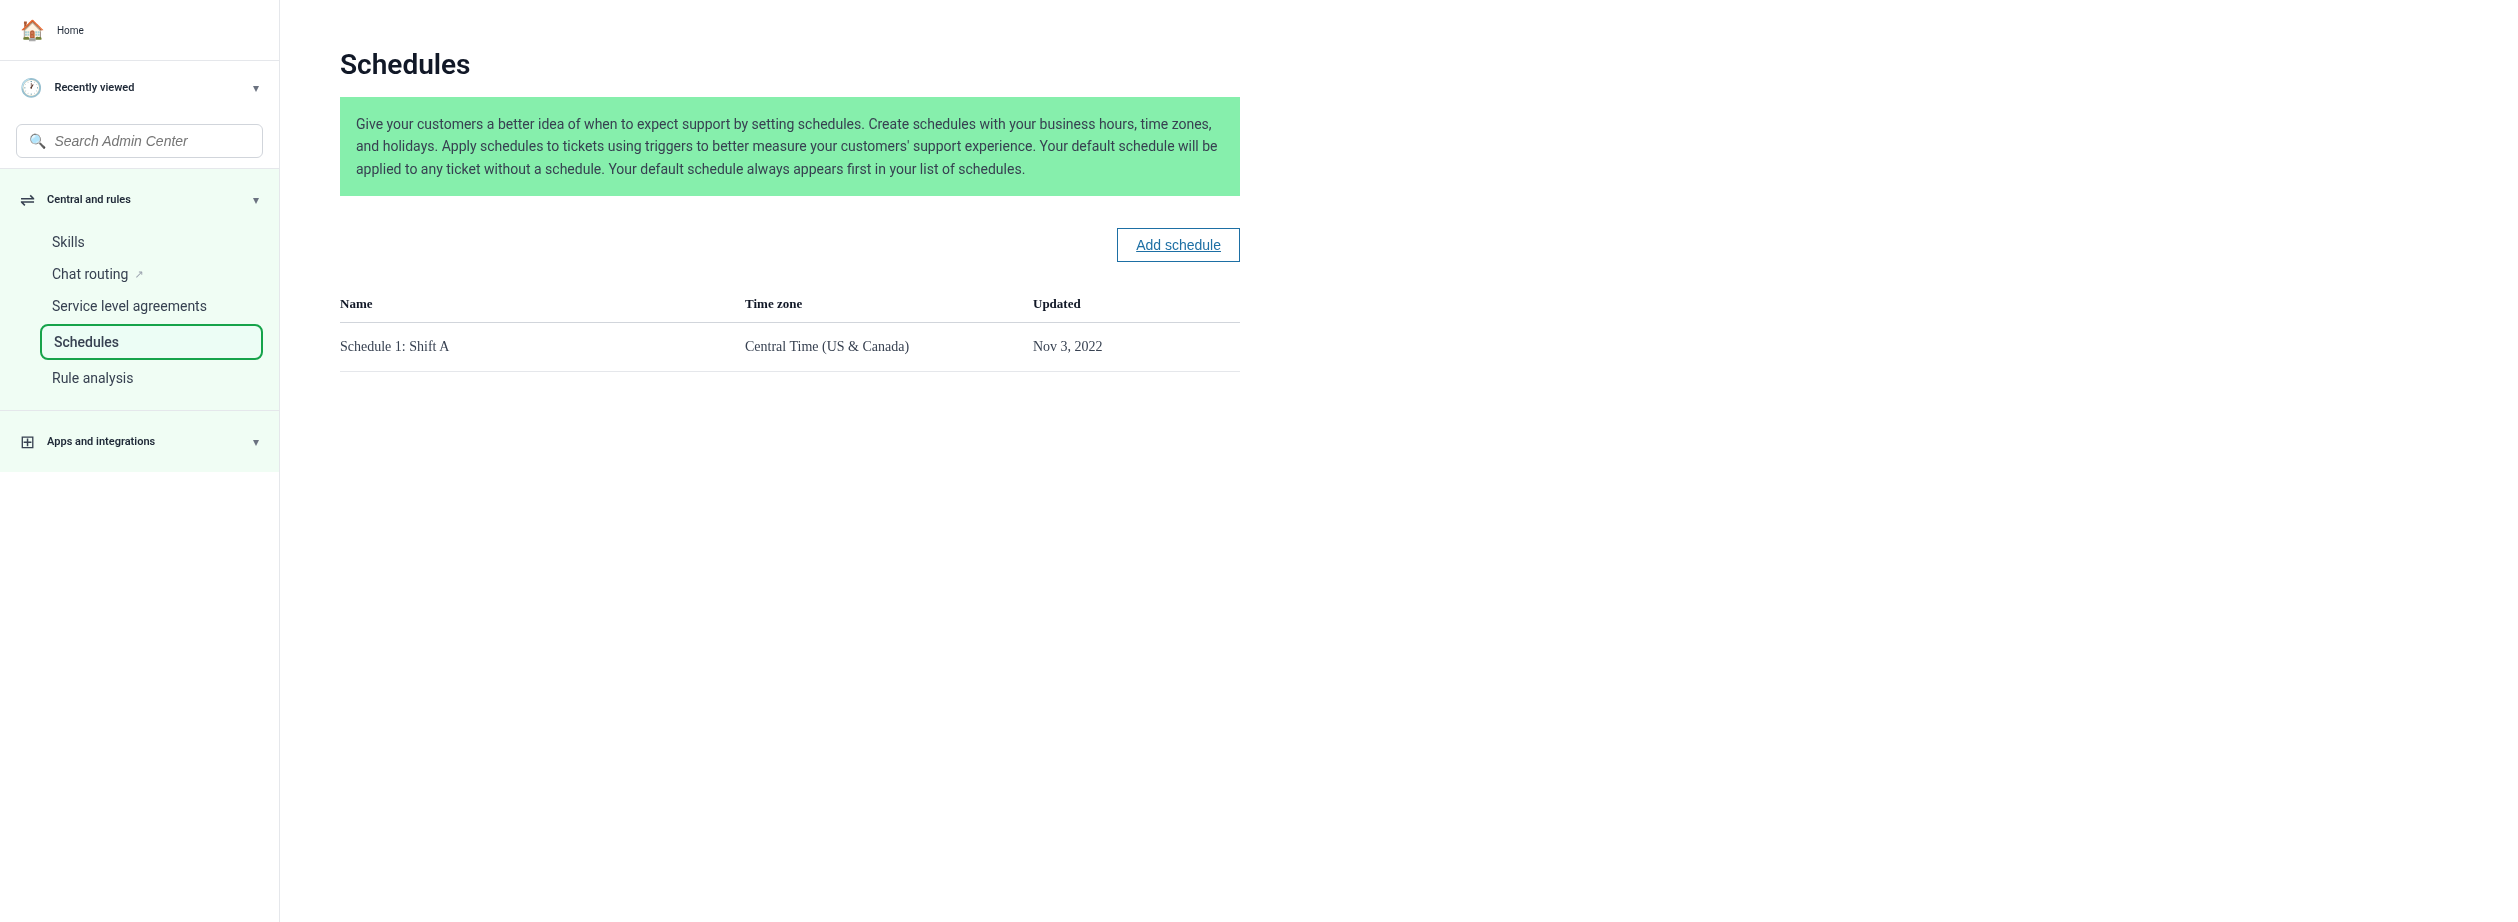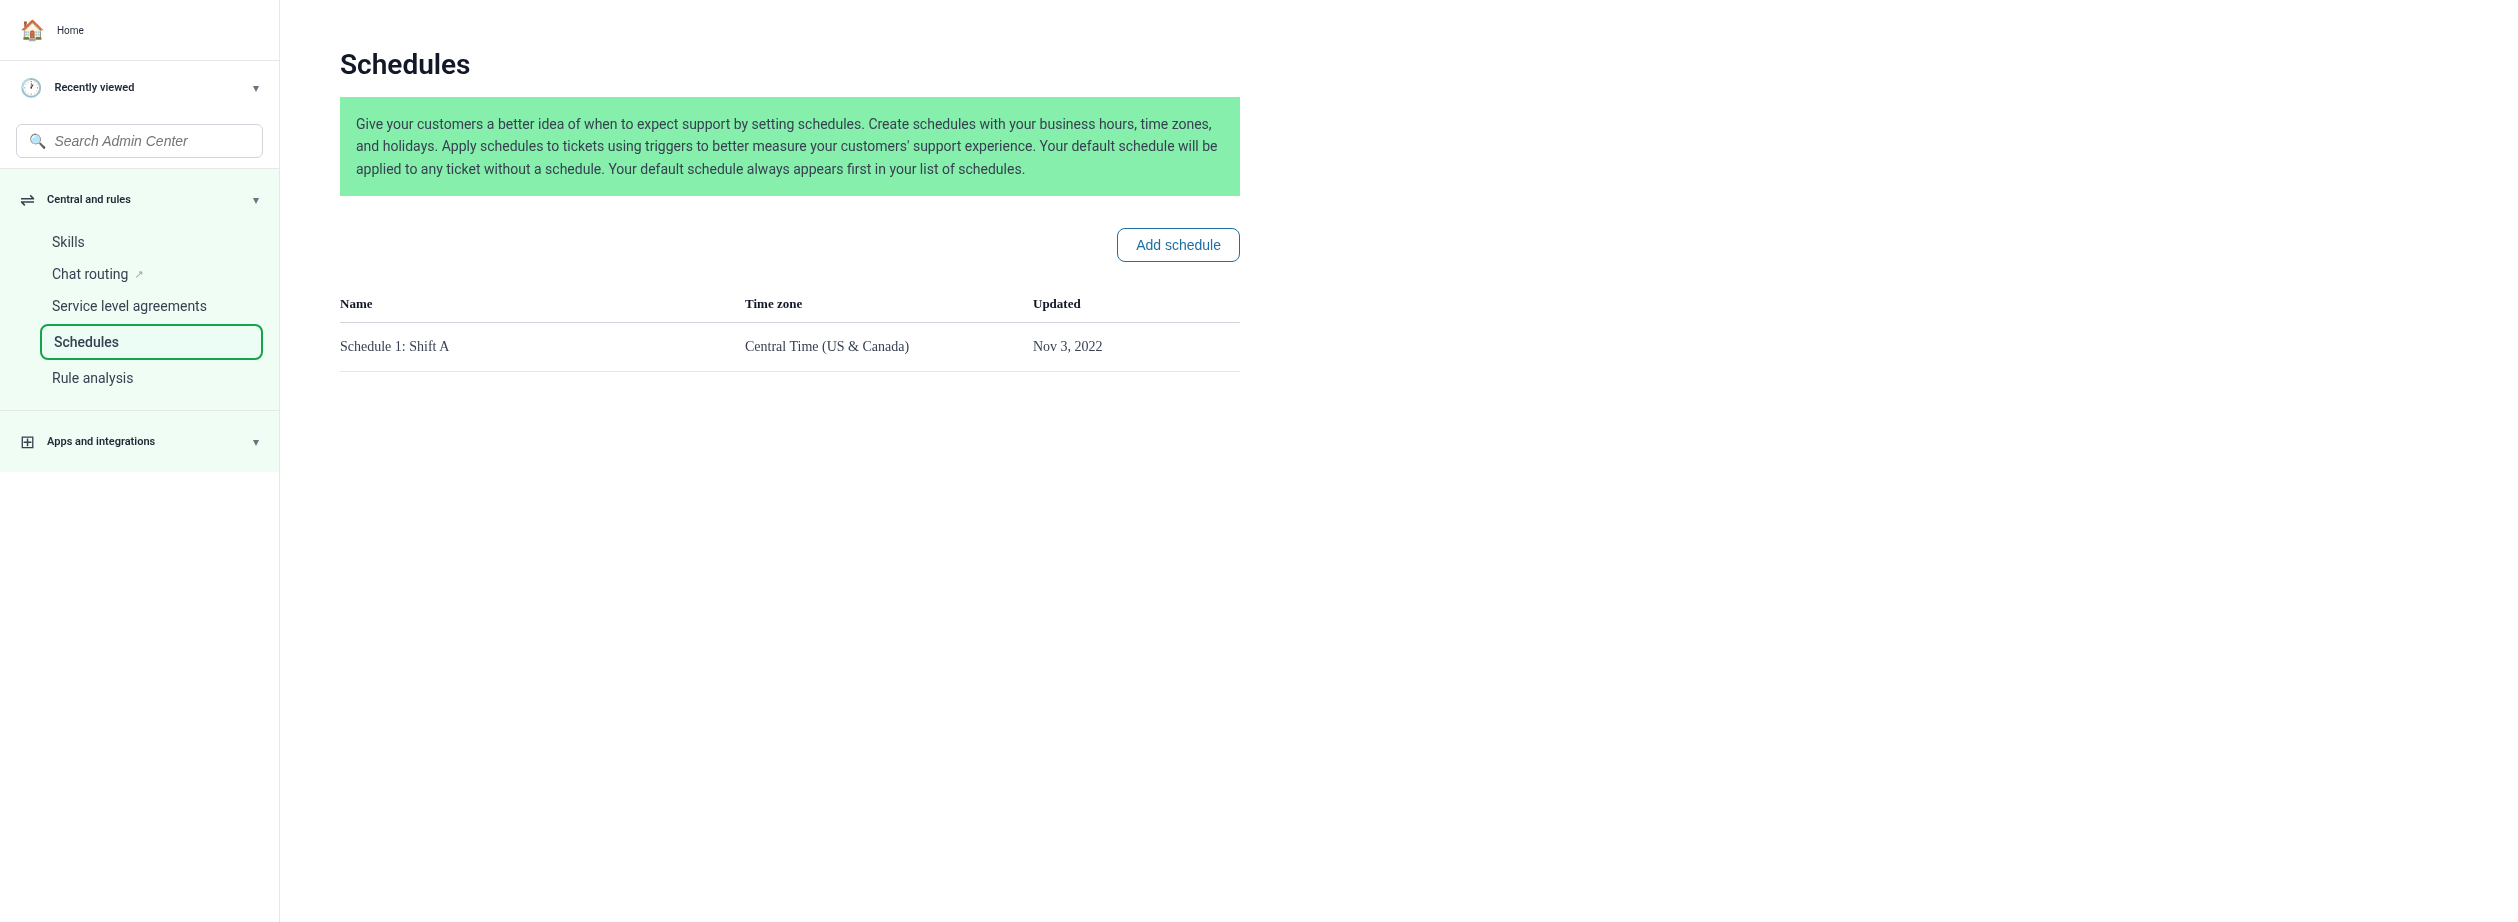--- a/index.html
+++ b/index.html
@@ -176,22 +176,23 @@
       max-width: 900px;
     }
 
     .add-schedule-btn {
       border: 1.5px solid #1d6fa4;
       background: #fff;
       color: #1d6fa4;
       font-size: 14px;
       font-weight: 500;
       padding: 8px 18px;
-      border-radius: 8px;
+      border-radius: 0;
       cursor: pointer;
+      text-decoration: underline;
     }
 
     .schedule-table {
       width: 100%;
       max-width: 900px;
       border-collapse: collapse;
       font-family: Liberation Serif, serif;
     }
 
     .schedule-table th {

